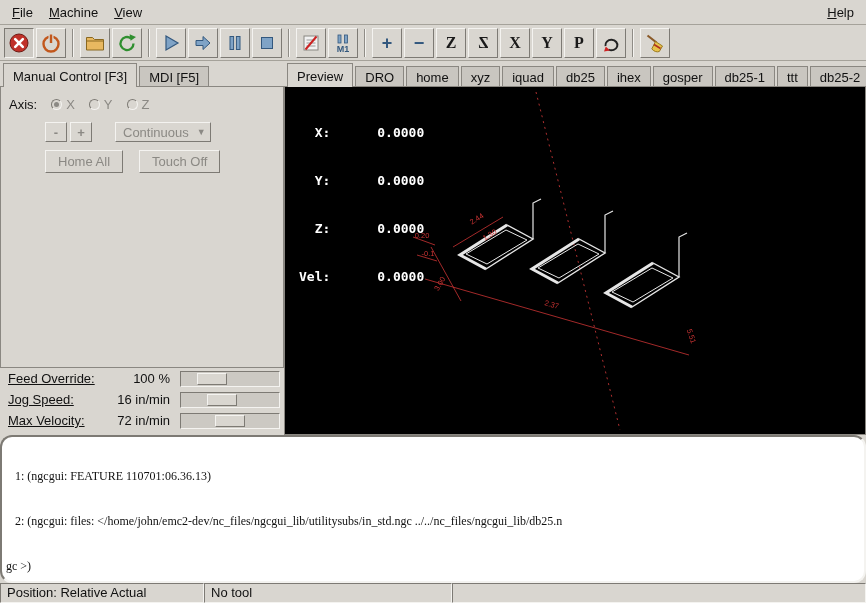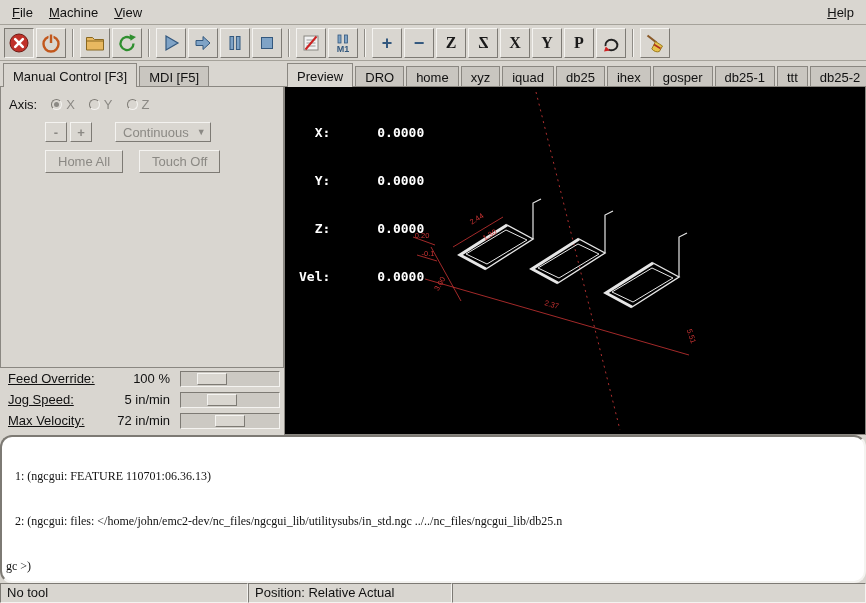--- a/index.html
+++ b/index.html
@@ -280,21 +280,21 @@
   <div class="sliders">
     <div class="slider-row">
       <span class="s-label">Feed Override:</span>
       <span class="s-value">100 %</span>
       <span class="s-trough sunken">
         <span class="s-handle raised" style="left:16px"></span>
       </span>
     </div>
     <div class="slider-row">
       <span class="s-label">Jog Speed:</span>
-      <span class="s-value">5 in/min</span>
+      <span class="s-value">16 in/min</span>
       <span class="s-trough sunken">
         <span class="s-handle raised" style="left:26px"></span>
       </span>
     </div>
     <div class="slider-row">
       <span class="s-label">Max Velocity:</span>
       <span class="s-value">72 in/min</span>
       <span class="s-trough sunken">
         <span class="s-handle raised" style="left:34px"></span>
       </span>
@@ -373,16 +373,16 @@
   <div class="gcode-row">gc &gt;)</div>
   
   
   
   
   
   
 </div>
 
 <div class="statusbar">
+  <div class="status-cell sunken sc3">Position: Relative Actual</div>
   <div class="status-cell sunken sc2">No tool</div>
-  <div class="status-cell sunken sc3">Position: Relative Actual</div>
   <div class="status-cell sunken sc4"></div>
 </div>
 
 </body></html>

